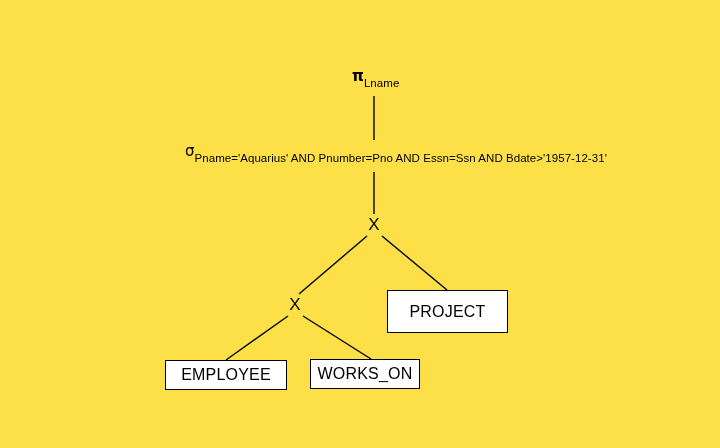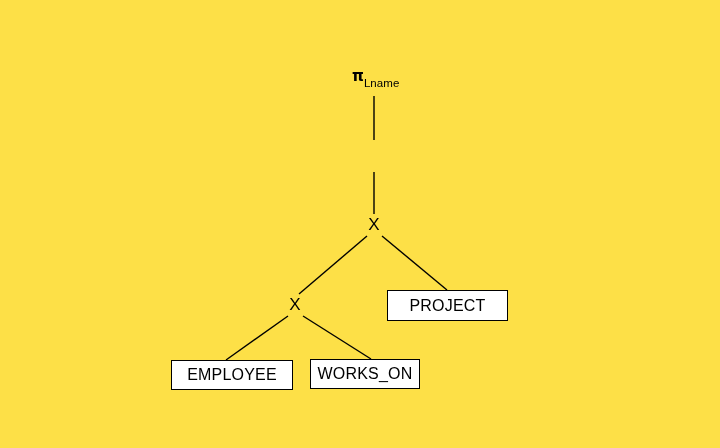--- a/index.html
+++ b/index.html
@@ -92,24 +92,24 @@
     align-items: center;
     justify-content: center;
     font-size: 16px;
     letter-spacing: 0.2px;
     box-sizing: border-box;
   }
   #box-project {
     left: 387px;
     top: 290px;
     width: 121px;
-    height: 31px;
+    height: 43px;
   }
   #box-employee {
-    left: 171px;
+    left: 165px;
     top: 360px;
     width: 122px;
     height: 30px;
   }
   #box-works-on {
     left: 310px;
     top: 359px;
     width: 110px;
     height: 30px;
   }
@@ -131,20 +131,23 @@
 
     <line x1="288" y1="316" x2="226" y2="360" stroke="#000000" stroke-width="1.4"></line>
 
     <line x1="303" y1="316" x2="371" y2="359" stroke="#000000" stroke-width="1.4"></line>
   </svg>
 
   <div class="node" id="proj-node">
     <span class="op-symbol">π</span><span class="op-sub">Lname</span>
   </div>
 
+  <div class="node" id="sel-node">
+    <span class="op-symbol">σ</span><span class="op-sub">Pname='Aquarius' AND Pnumber=Pno AND Essn=Ssn AND Bdate&gt;'1957-12-31'</span>
+  </div>
 
   <div class="node cross-node" id="cross-top">X</div>
 
   <div class="node cross-node" id="cross-bottom">X</div>
 
   <div class="relation-box" id="box-project">PROJECT</div>
 
   <div class="relation-box" id="box-employee">EMPLOYEE</div>
 
   <div class="relation-box" id="box-works-on">WORKS_ON</div>

